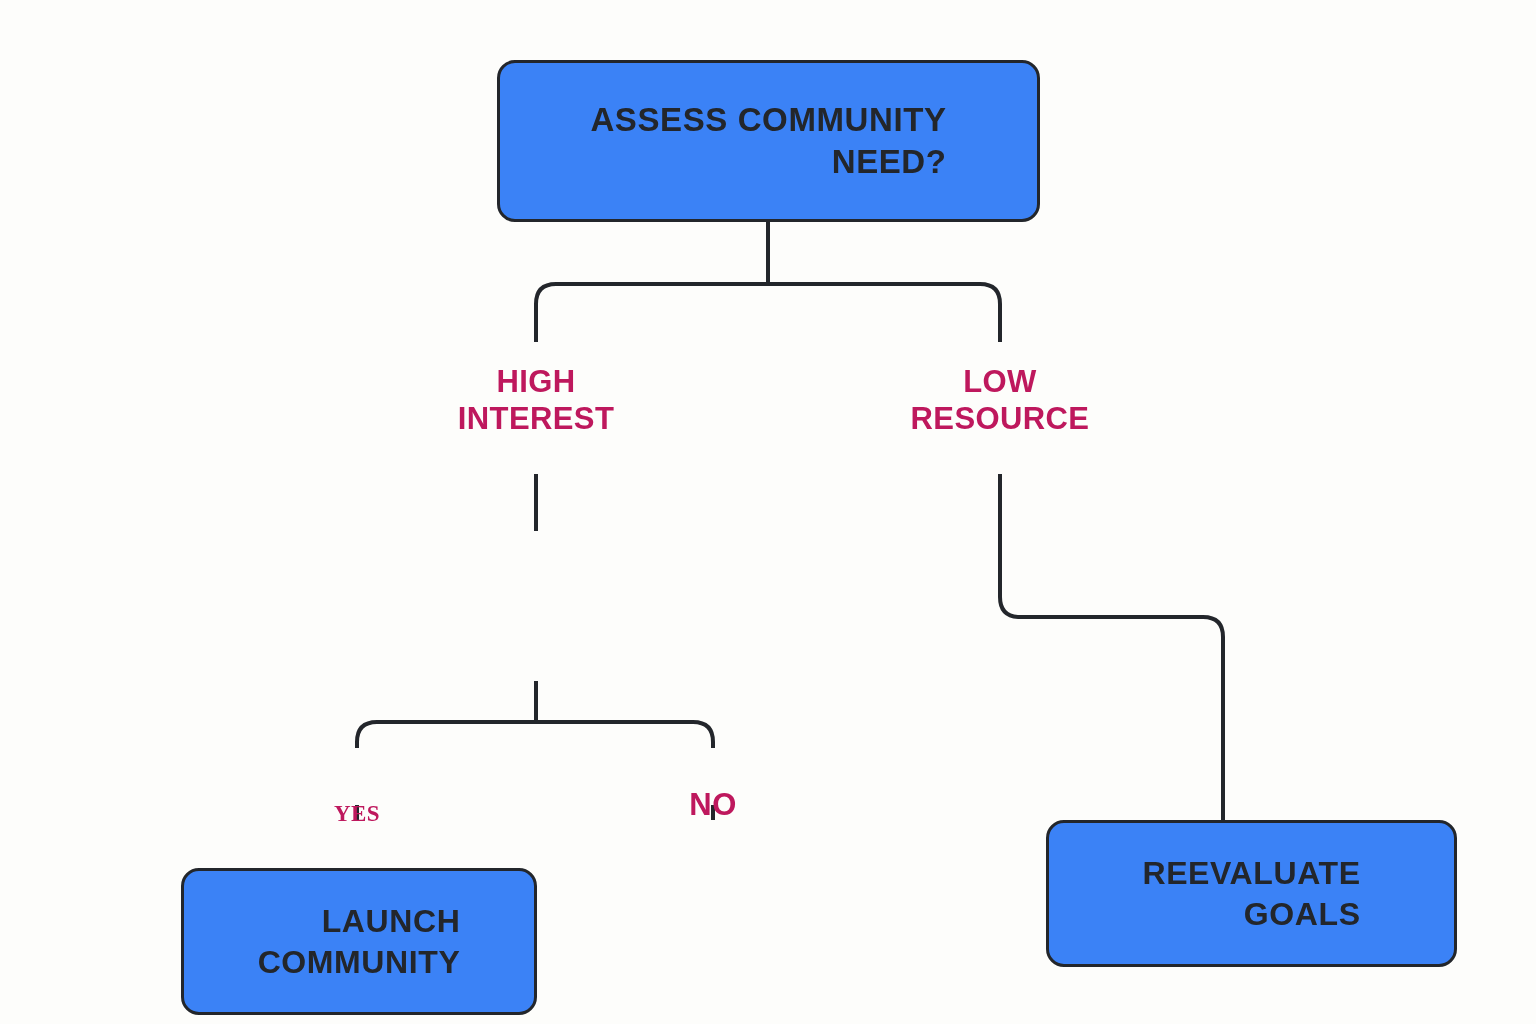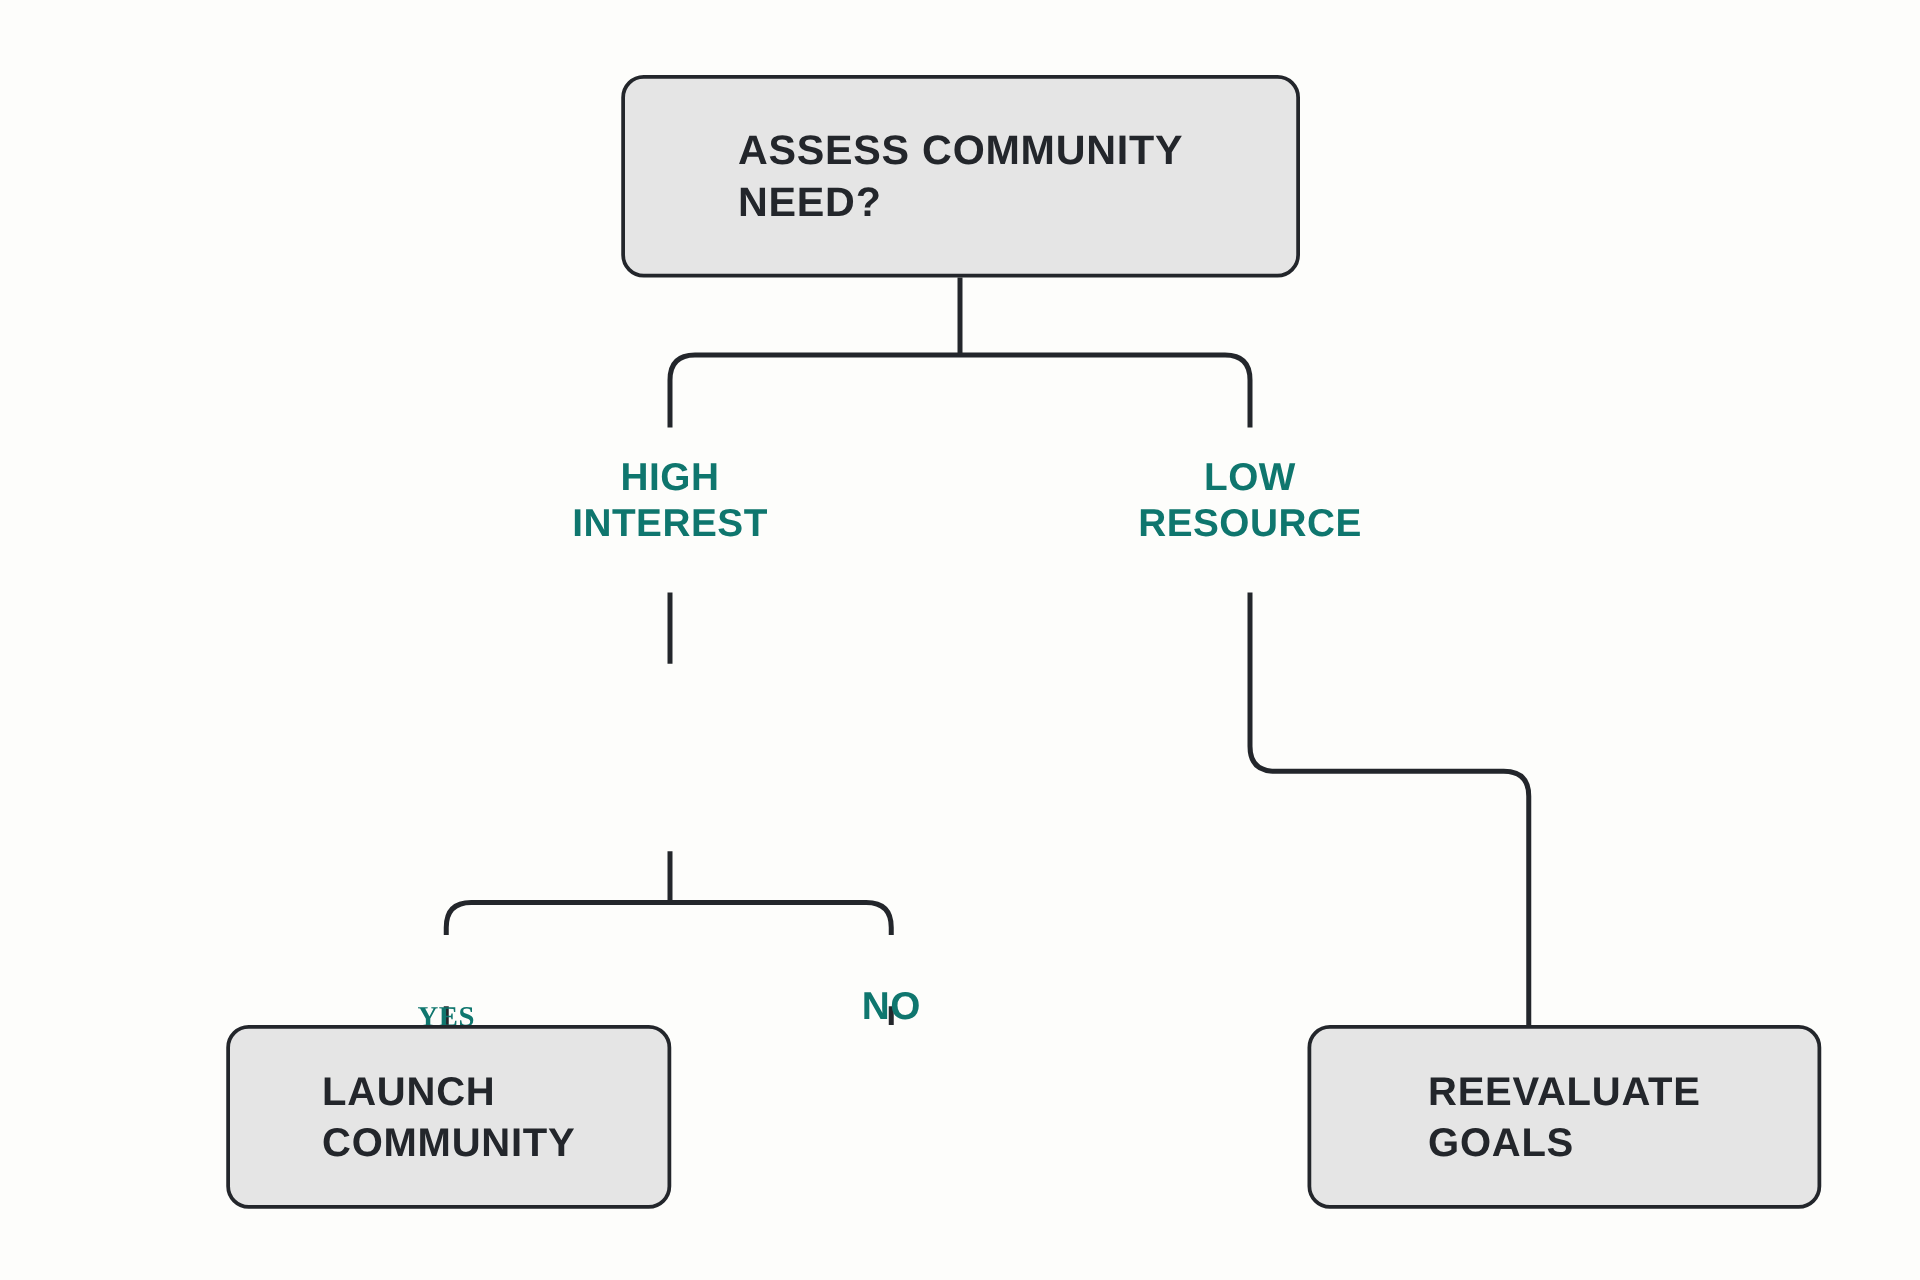--- a/index.html
+++ b/index.html
@@ -23,39 +23,39 @@
   #edges {
     position: absolute;
     top: 0;
     left: 0;
     width: 1536px;
     height: 1024px;
   }
   .node {
     position: absolute;
     box-sizing: border-box;
-    background: #e5e5e5;
+    background: #3b82f6;
     border: 3.5px solid #23262b;
     border-radius: 18px;
     display: flex;
     align-items: center;
     justify-content: center;
-    text-align: left;
+    text-align: right;
   }
   .node-label {
     font-weight: bold;
     color: #23262b;
     letter-spacing: 0.6px;
     line-height: 1.28;
     padding: 0 10px;
     white-space: pre-line;
   }
   .edge-label {
     position: absolute;
-    color: #0f766e;
+    color: #be185d;
     font-weight: bold;
     text-align: center;
     line-height: 1.18;
     letter-spacing: 0.4px;
     white-space: pre-line;
   }
 </style>
 </head>
 <body>
 
@@ -94,21 +94,21 @@
 INTEREST</div>
 
   <div class="edge-label" style="left:880px; top:364px; width:240px; font-size:31px;">LOW
 RESOURCE</div>
 
 
   <div class="edge-label" style="left:277px; top:800px; width:160px; font-size:23px;font-family:Liberation Serif, serif;">YES</div>
 
   <div class="edge-label" style="left:633px; top:759px; width:160px; font-size:31px;margin-top:28px;">NO</div>
 
-  <div class="node" style="left:181px; top:820px; width:356px; height:147px;">
+  <div class="node" style="left:181px; top:868px; width:356px; height:147px;">
     <span class="node-label" style="font-size:32px;">LAUNCH
 COMMUNITY</span>
   </div>
 
 
   <div class="node" style="left:1046px; top:820px; width:411px; height:147px;">
     <span class="node-label" style="font-size:32px;">REEVALUATE
 GOALS</span>
   </div>
 

